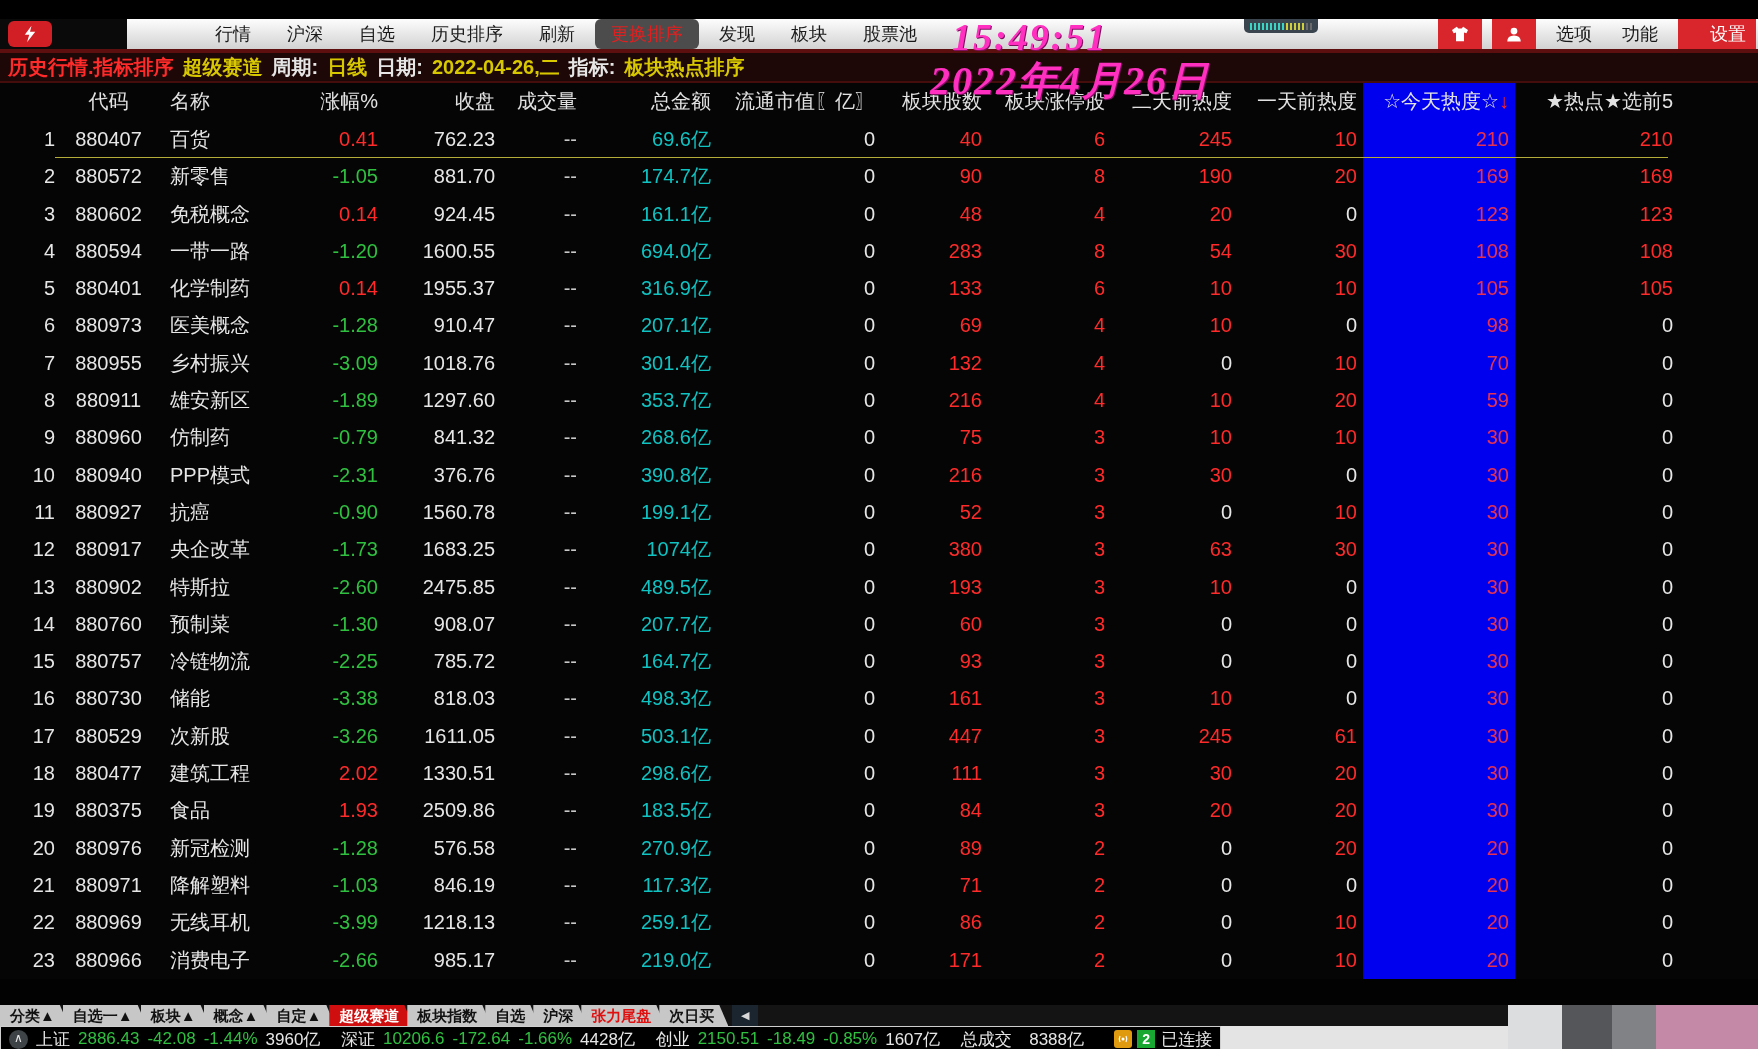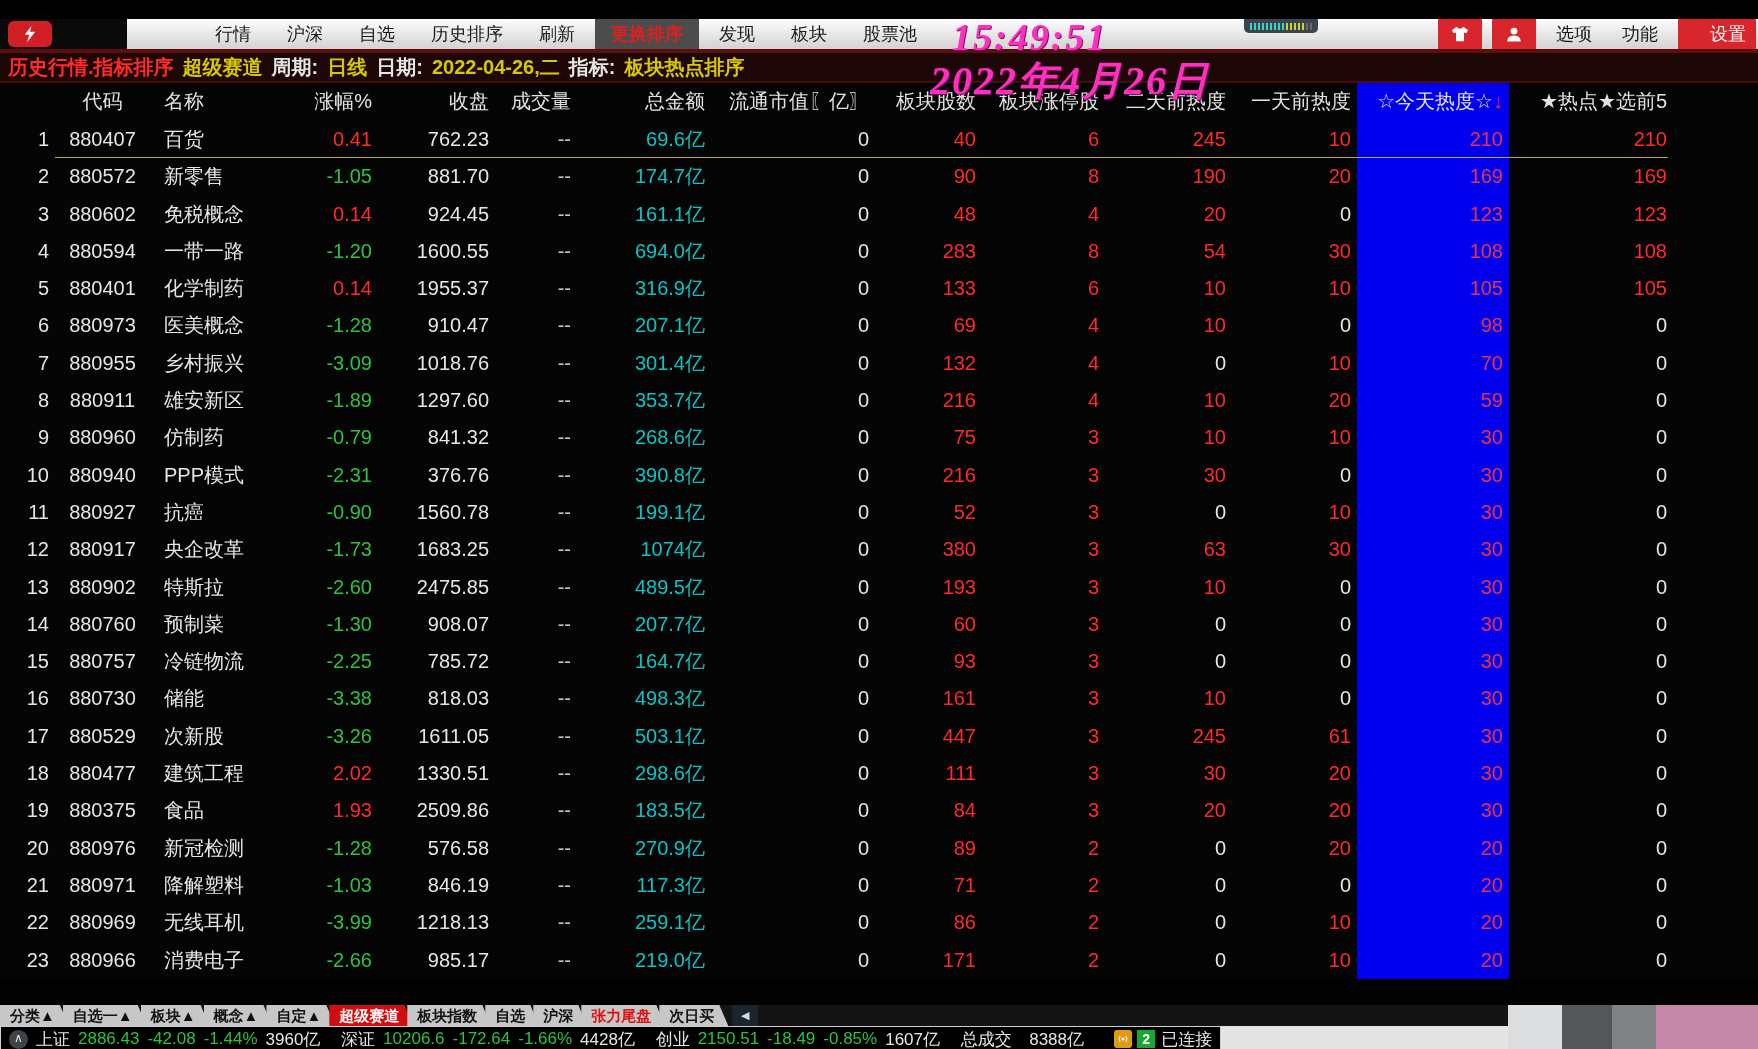--- a/index.html
+++ b/index.html
@@ -5,21 +5,21 @@
   html,body{margin:0;padding:0;background:#000;}
   .screen{position:relative;width:1758px;height:1049px;background:#000;overflow:hidden;
     font-family:"Liberation Sans","DejaVu Sans",sans-serif;margin-top:19px;}
 
   
   .menubar{height:30px;background:linear-gradient(#fdfdfd,#d2d2d2);display:flex;align-items:center;position:relative;}
   .logo-zone{width:127px;height:30px;background:#0a0a0a;display:flex;align-items:center;flex:0 0 auto;}
   .logo{width:44px;height:26px;margin-left:8px;background:#d21f26;border-radius:6px;display:flex;align-items:center;justify-content:center;}
   .menu-items{display:flex;align-items:center;margin-left:72px;gap:4px;}
   .menu-item{padding:0 16px;font-size:18px;color:#1a1a1a;height:30px;line-height:30px;cursor:default;}
-  .menu-item.active{background:#4c4c4c;color:#e02020;font-weight:bold;}
+  .menu-item.active{background:#4c4c4c;color:#e02020;font-weight:normal;border-radius:6px;}
   .menu-right{position:absolute;right:0;top:0;height:30px;display:flex;align-items:center;gap:10px;padding-right:2px;}
   .mini-widget{width:74px;height:14px;background:#3a4550;border-radius:0 0 5px 5px;margin-right:110px;display:flex;align-items:center;justify-content:center;gap:2px;align-self:flex-start;}
   .mini-widget i{display:block;width:2px;height:7px;}
   .icon-btn{width:44px;height:30px;background:#d8262c;display:flex;align-items:center;justify-content:center;}
   .menu-rt{font-size:18px;color:#1a1a1a;padding:0 10px;line-height:30px;}
   .menu-rt.accent{background:#d8262c;color:#fff;padding-left:32px;}
   .maroonline{height:4px;background:#5d0f10;}
 
   
   .infobar{height:28px;background:#1d0707;display:flex;align-items:center;padding-left:8px;font-size:20px;font-weight:bold;white-space:nowrap;}
@@ -27,21 +27,21 @@
   .t-red{color:#ff2a2a;} .t-yellow{color:#d8c800;} .t-white{color:#e6e6e6;}
   .t-green{color:#2fc040;} .t-cyan{color:#0fc3c3;} .t-dim{color:#c8c8c8;}
 
   
   .overlay-time,.overlay-date{position:absolute;z-index:9;color:#ff2fc0;font-family:"Liberation Serif","DejaVu Serif",serif;
     font-style:italic;font-weight:bold;letter-spacing:2px;text-shadow:1px 1px 0 #7e1060;pointer-events:none;}
   .overlay-time{left:952px;top:-4px;font-size:38px;}
   .overlay-date{left:930px;top:34px;font-size:40px;}
 
   
-  .grid-row{display:grid;grid-template-columns:55px 95px 140px 88px 117px 82px 134px 164px 107px 123px 127px 125px 152px 164px 1fr;}
+  .grid-row{display:grid;grid-template-columns:55px 95px 140px 88px 117px 82px 134px 164px 107px 123px 127px 125px 152px 164px 1fr;padding-left:6px;}
   .thead{height:38px;border-top:2px solid #460d0d;background:#050505;font-size:20px;color:#e2e2e2;}
   .thead .cell{line-height:36px;}
   .tbody{height:858px;background:#050505;}
   .trow{height:37.3px;position:relative;}
   .trow .cell{line-height:37.3px;}
   .cell{font-size:20px;overflow:hidden;white-space:nowrap;}
   .al-r{text-align:right;padding-right:6px;}
   .al-l{text-align:left;padding-left:14px;}
   .al-c{text-align:center;}
   .blue-bg{background:#0000ee;}

